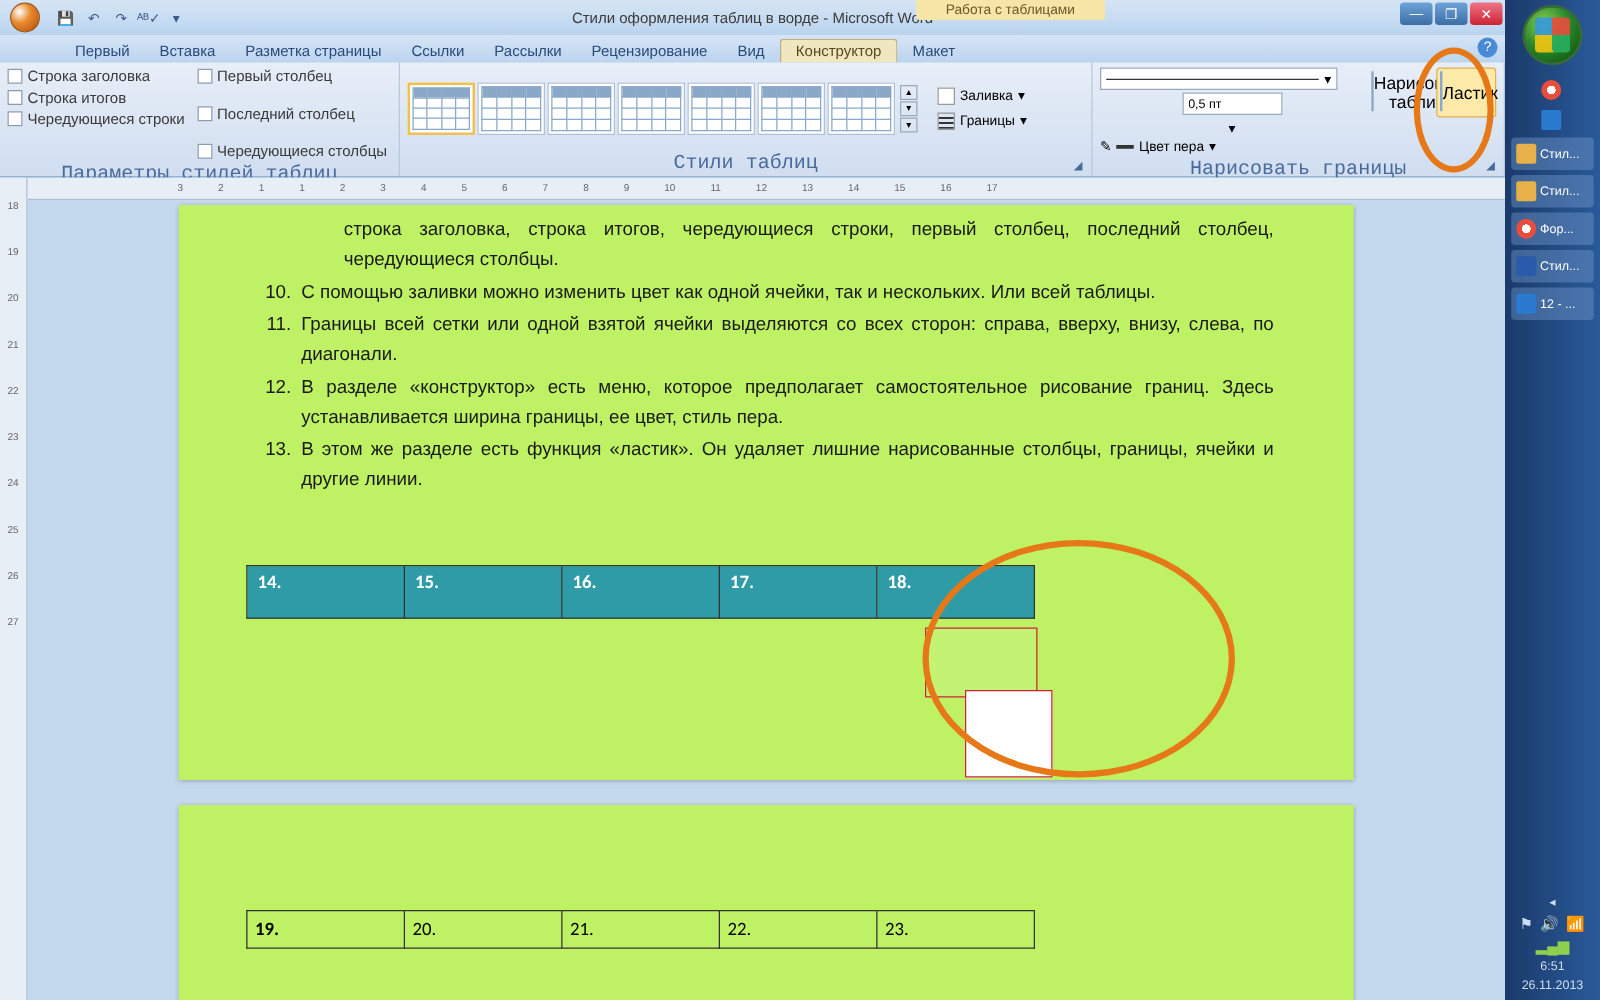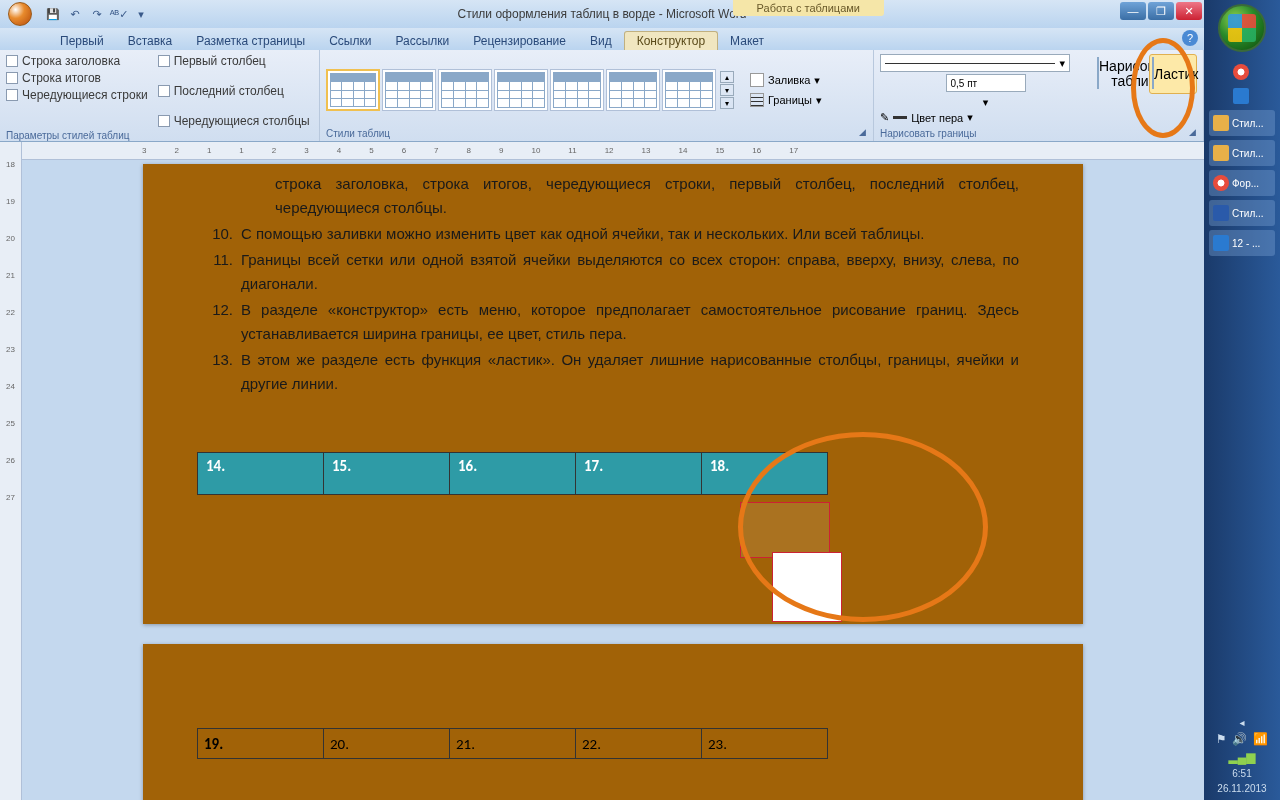--- a/index.html
+++ b/index.html
@@ -25,21 +25,21 @@
 
 
 .ribbon-tabs { height: 22px; background: linear-gradient(#d6e5f5,#bad4ef); display: flex; align-items: flex-end; padding-left: 48px; font-size: 12px; }
 .ribbon-tab { padding: 2px 12px; color: #2a4a7a; cursor: pointer; border-radius: 3px 3px 0 0; }
 .ribbon-tab.active { background: #f0e6c0; color: #5a4a1a; border: 1px solid #c0b080; border-bottom: none; }
 
 
 .ribbon-body { height: 92px; background: linear-gradient(#e8eef8,#d0def0); display: flex; border-bottom: 1px solid #8aa8c8; }
 .ribbon-group { border-right: 1px solid #b8c8dd; padding: 4px 6px 2px; display: flex; flex-direction: column; position: relative; }
 .group-content { flex: 1; display: flex; align-items: flex-start; gap: 4px; }
-.group-label { font-size: 10px; color: #4a6a9a; text-align: left; margin-top: 2px; }
+.group-label { font-size: 16px; color: #4a6a9a; text-align: center; margin-top: 2px; font-family: Liberation Mono, monospace; }
 .group-launcher { position: absolute; right: 2px; bottom: 2px; width: 12px; height: 12px; font-size: 9px; color: #4a6a9a; cursor: pointer; }
 
 
 .style-opts { display: flex; flex-direction: column; gap: 1px; font-size: 12px; color: #3a3a3a; }
 .style-opts-row { display: flex; gap: 10px; }
 .opt { display: flex; align-items: center; gap: 4px; white-space: nowrap; }
 .opt-checkbox { width: 12px; height: 12px; border: 1px solid #8a9ab0; background: #fff; cursor: pointer; }
 
 
 .gallery { display: flex; gap: 2px; align-items: center; }
@@ -69,21 +69,21 @@
 .big-btn-icon { width: 32px; height: 32px; background: #fff; border: 1px solid #8aa8c8; margin-bottom: 2px; position: relative; }
 .big-btn-icon::after { content:""; position:absolute; inset:3px; background: repeating-linear-gradient(0deg,#8aa8c8 0 1px,transparent 1px 6px), repeating-linear-gradient(90deg,#8aa8c8 0 1px,transparent 1px 6px); }
 
 
 .doc-area { flex: 1; display: flex; background: #c4d8ee; overflow: hidden; position: relative; }
 .vruler { width: 22px; background: #e8eef6; border-right: 1px solid #b0c0d8; font-size: 8px; color: #666; display: flex; flex-direction: column; align-items: center; padding-top: 4px; }
 .vruler span { margin: 14px 0; }
 .doc-scroll { flex: 1; overflow: hidden; position: relative; }
 .hruler { height: 18px; background: #e8eef6; border-bottom: 1px solid #b0c0d8; font-size: 8px; color: #666; display: flex; align-items: center; padding-left: 120px; gap: 28px; }
 .pages { padding: 4px 0 0 0; display: flex; flex-direction: column; align-items: center; gap: 20px; height: calc(100% - 18px); overflow: hidden; }
-.page { width: 940px; background: #a16207; box-shadow: 0 1px 4px rgba(0,0,0,.3); padding: 0 64px 40px; position: relative; }
+.page { width: 940px; background: #bef264; box-shadow: 0 1px 4px rgba(0,0,0,.3); padding: 0 64px 40px; position: relative; }
 .page.first { min-height: 460px; padding-top: 8px; }
 .page.second { min-height: 180px; padding-top: 84px; }
 
 .list { font-family: Calibri, sans-serif; font-size: 15px; line-height: 1.6; color: #1a1a1a; }
 .list-item { display: flex; margin-bottom: 2px; }
 .list-num { width: 34px; flex-shrink: 0; text-align: right; padding-right: 8px; }
 .list-txt { flex: 1; text-align: justify; }
 
 .doc-table { margin-top: 56px; margin-left: -10px; border-collapse: collapse; position: relative; }
 .doc-table td { border: 1px solid #333; width: 126px; height: 42px; background: #2e9ba6; color: #fff; font-weight: bold; font-size: 15px; padding: 4px 8px; vertical-align: top; font-family: Calibri, sans-serif; }

